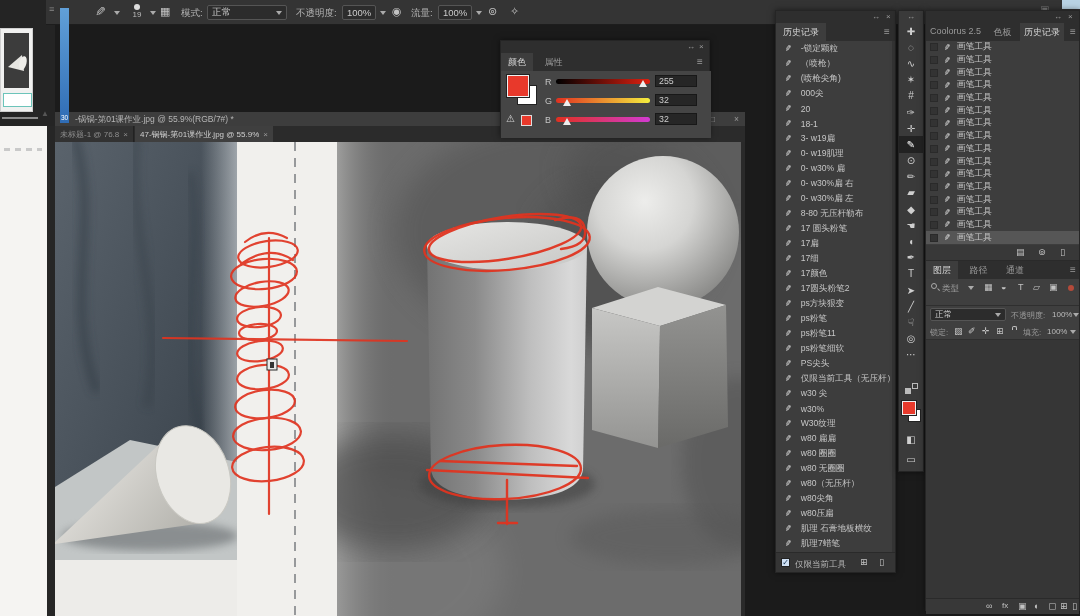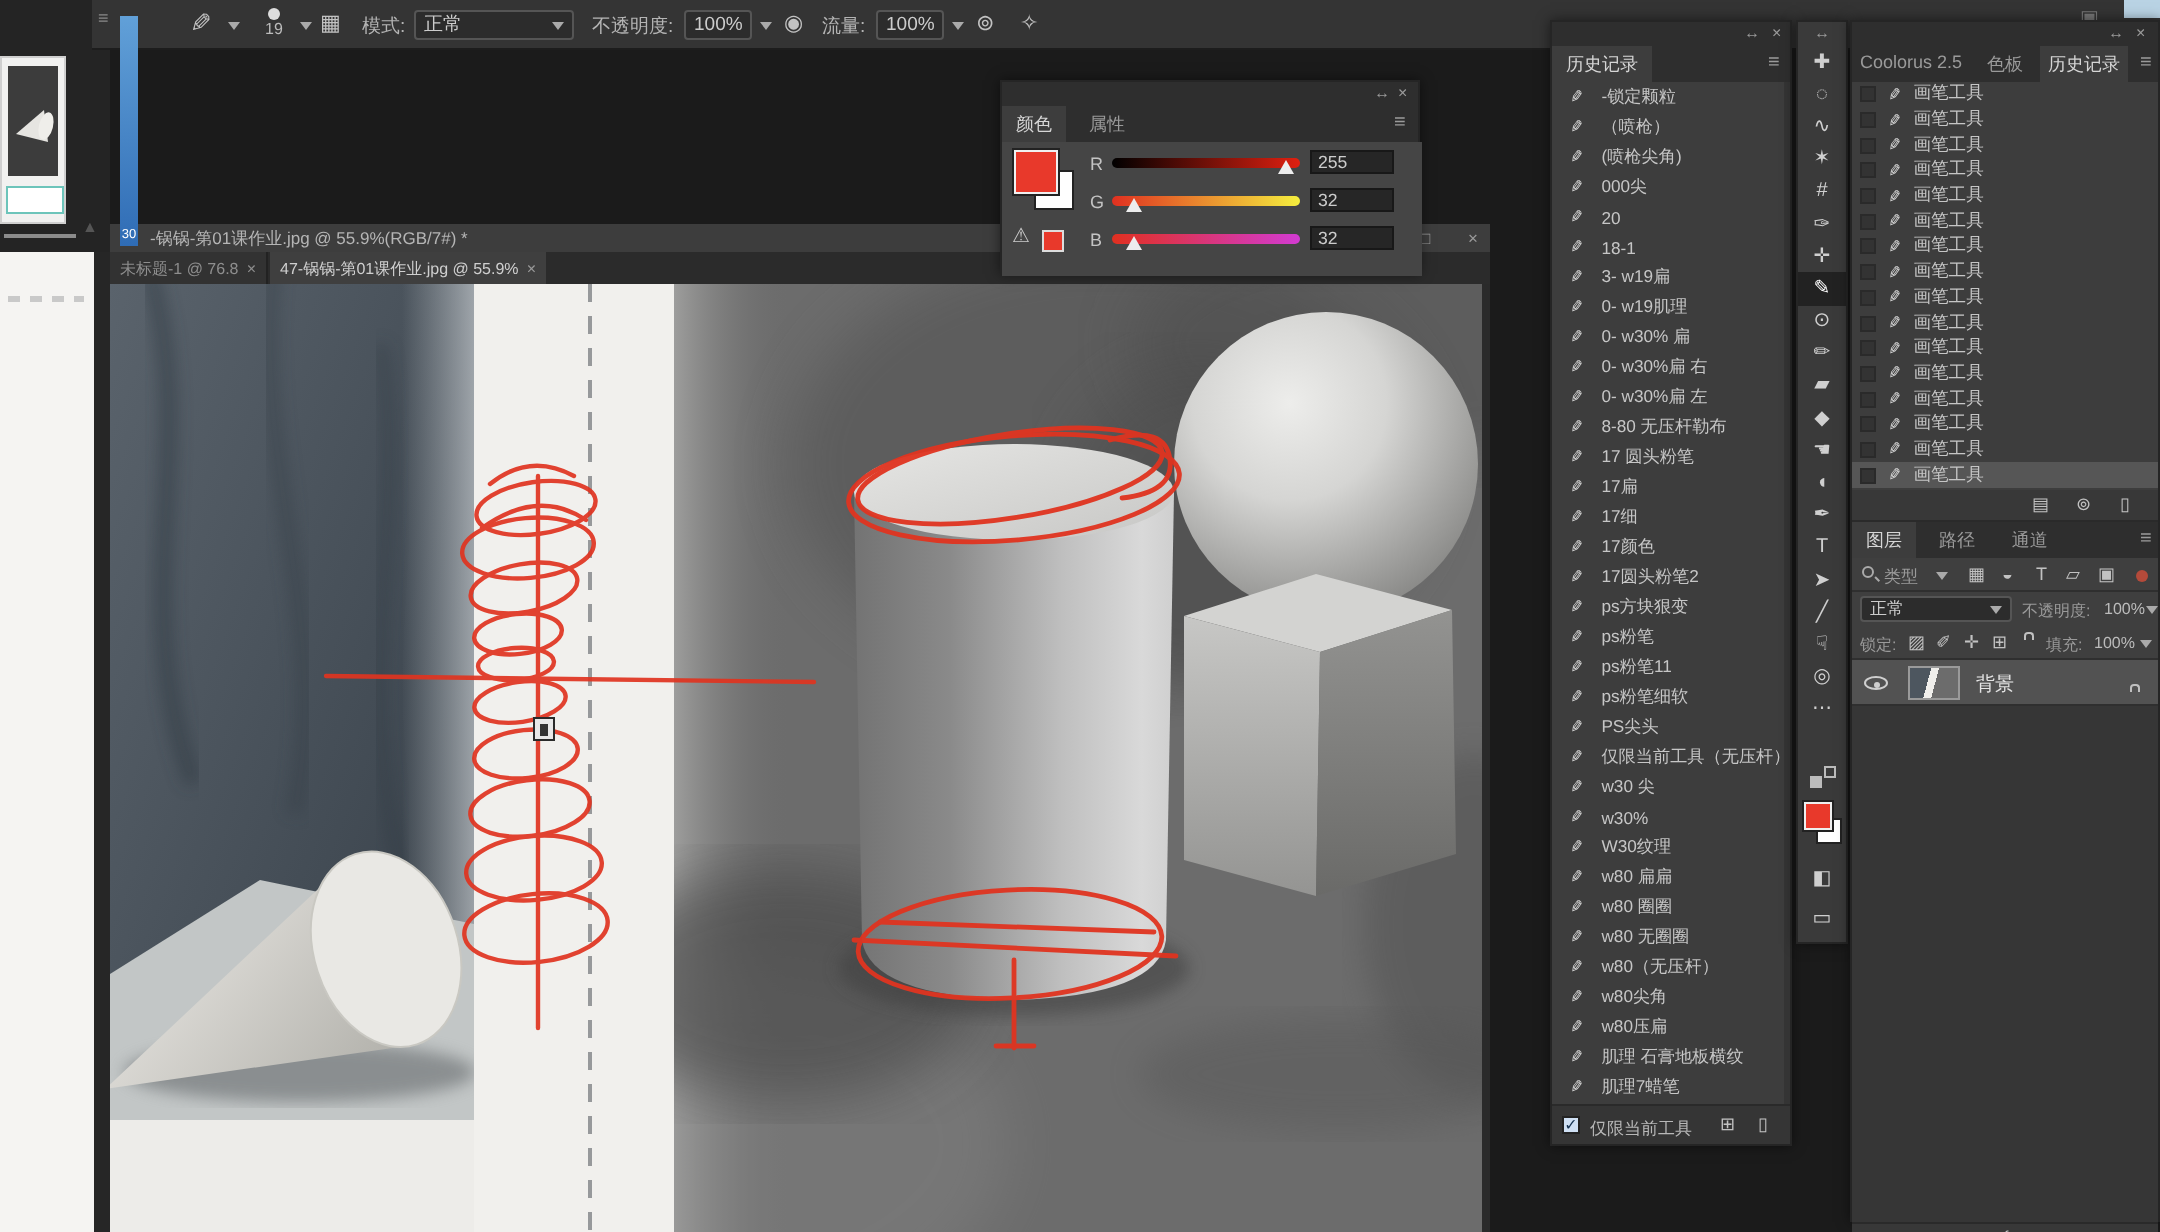--- a/index.html
+++ b/index.html
@@ -623,21 +623,21 @@
       <span class="abs icon" style="left:112px;top:2px;font-size:9px">⊚</span>
       <span class="abs icon" style="left:134px;top:2px;font-size:9px">▯</span>
     </div>
 
     <div class="tabhead" style="position:relative;height:18px">
       <span class="ptab on">图层</span>
       <span class="ptab">路径</span>
       <span class="ptab">通道</span>
       <span class="abs menu-ic" style="left:144px;top:3px">≡</span>
     </div>
-    <div style="position:relative;height:17px;background:#3f3f3f;border-bottom:1px solid #2f2f2f">
+    <div style="position:relative;height:27px;background:#3f3f3f;border-bottom:1px solid #2f2f2f">
       <div class="abs mag" style="left:5px;top:4px"></div>
       <span class="abs" style="left:16px;top:4px;font-size:8.5px;color:#9a9a9a">类型</span>
       <span class="abs caret" style="left:42px;top:7px"></span>
       <span class="abs icon" style="left:58px;top:3px;font-size:9px">▦</span>
       <span class="abs icon" style="left:75px;top:3px;font-size:9px">◒</span>
       <span class="abs icon" style="left:92px;top:3px;font-size:9px">T</span>
       <span class="abs icon" style="left:107px;top:3px;font-size:9px">▱</span>
       <span class="abs icon" style="left:123px;top:3px;font-size:9px">▣</span>
       <span class="abs" style="left:142px;top:6px;width:6px;height:6px;border-radius:50%;background:#b44a3a"></span>
     </div>
@@ -654,26 +654,20 @@
       <span class="abs" style="left:4px;top:4px;font-size:8px;color:#9a9a9a">锁定:</span>
       <span class="abs icon" style="left:28px;top:3px;font-size:9px">▨</span>
       <span class="abs icon" style="left:42px;top:3px;font-size:9px">✐</span>
       <span class="abs icon" style="left:56px;top:3px;font-size:9px">✛</span>
       <span class="abs icon" style="left:70px;top:3px;font-size:9px">⊞</span>
       <span class="abs lock" style="left:85px;top:7px"></span>
       <span class="abs" style="left:97px;top:4px;font-size:8px;color:#9a9a9a">填充:</span>
       <span class="abs" style="left:121px;top:4px;font-size:8px;color:#bbb">100%</span>
       <span class="abs caret" style="left:144px;top:7px"></span>
     </div>
-    <div style="position:relative;height:23px;background:#525252;border-bottom:1px solid #2f2f2f">
-      <div class="abs eye" style="left:6px;top:8px"></div>
-      <div class="abs" style="left:28px;top:3px;width:26px;height:17px;border:1px solid #9a9a9a;background:linear-gradient(105deg,#4d565f 0 38%,#f0efec 38% 52%,#6c6c6c 52%)"></div>
-      <span class="abs" style="left:62px;top:6px;font-size:9.5px;color:#e4e4e4">背景</span>
-      <span class="abs lock" style="left:138px;top:9px"></span>
-    </div>
     <div style="position:relative;height:258px;background:#363636"></div>
     <div style="position:relative;height:16px;background:#383838;border-top:1px solid #2a2a2a">
       <span class="abs icon" style="left:60px;top:2px;font-size:9px">∞</span>
       <span class="abs icon" style="left:76px;top:2px;font-size:8px">fx</span>
       <span class="abs icon" style="left:92px;top:2px;font-size:9px">▣</span>
       <span class="abs icon" style="left:108px;top:2px;font-size:9px">◐</span>
       <span class="abs icon" style="left:122px;top:2px;font-size:9px">▢</span>
       <span class="abs icon" style="left:134px;top:2px;font-size:9px">⊞</span>
       <span class="abs icon" style="left:146px;top:2px;font-size:9px">▯</span>
     </div>

